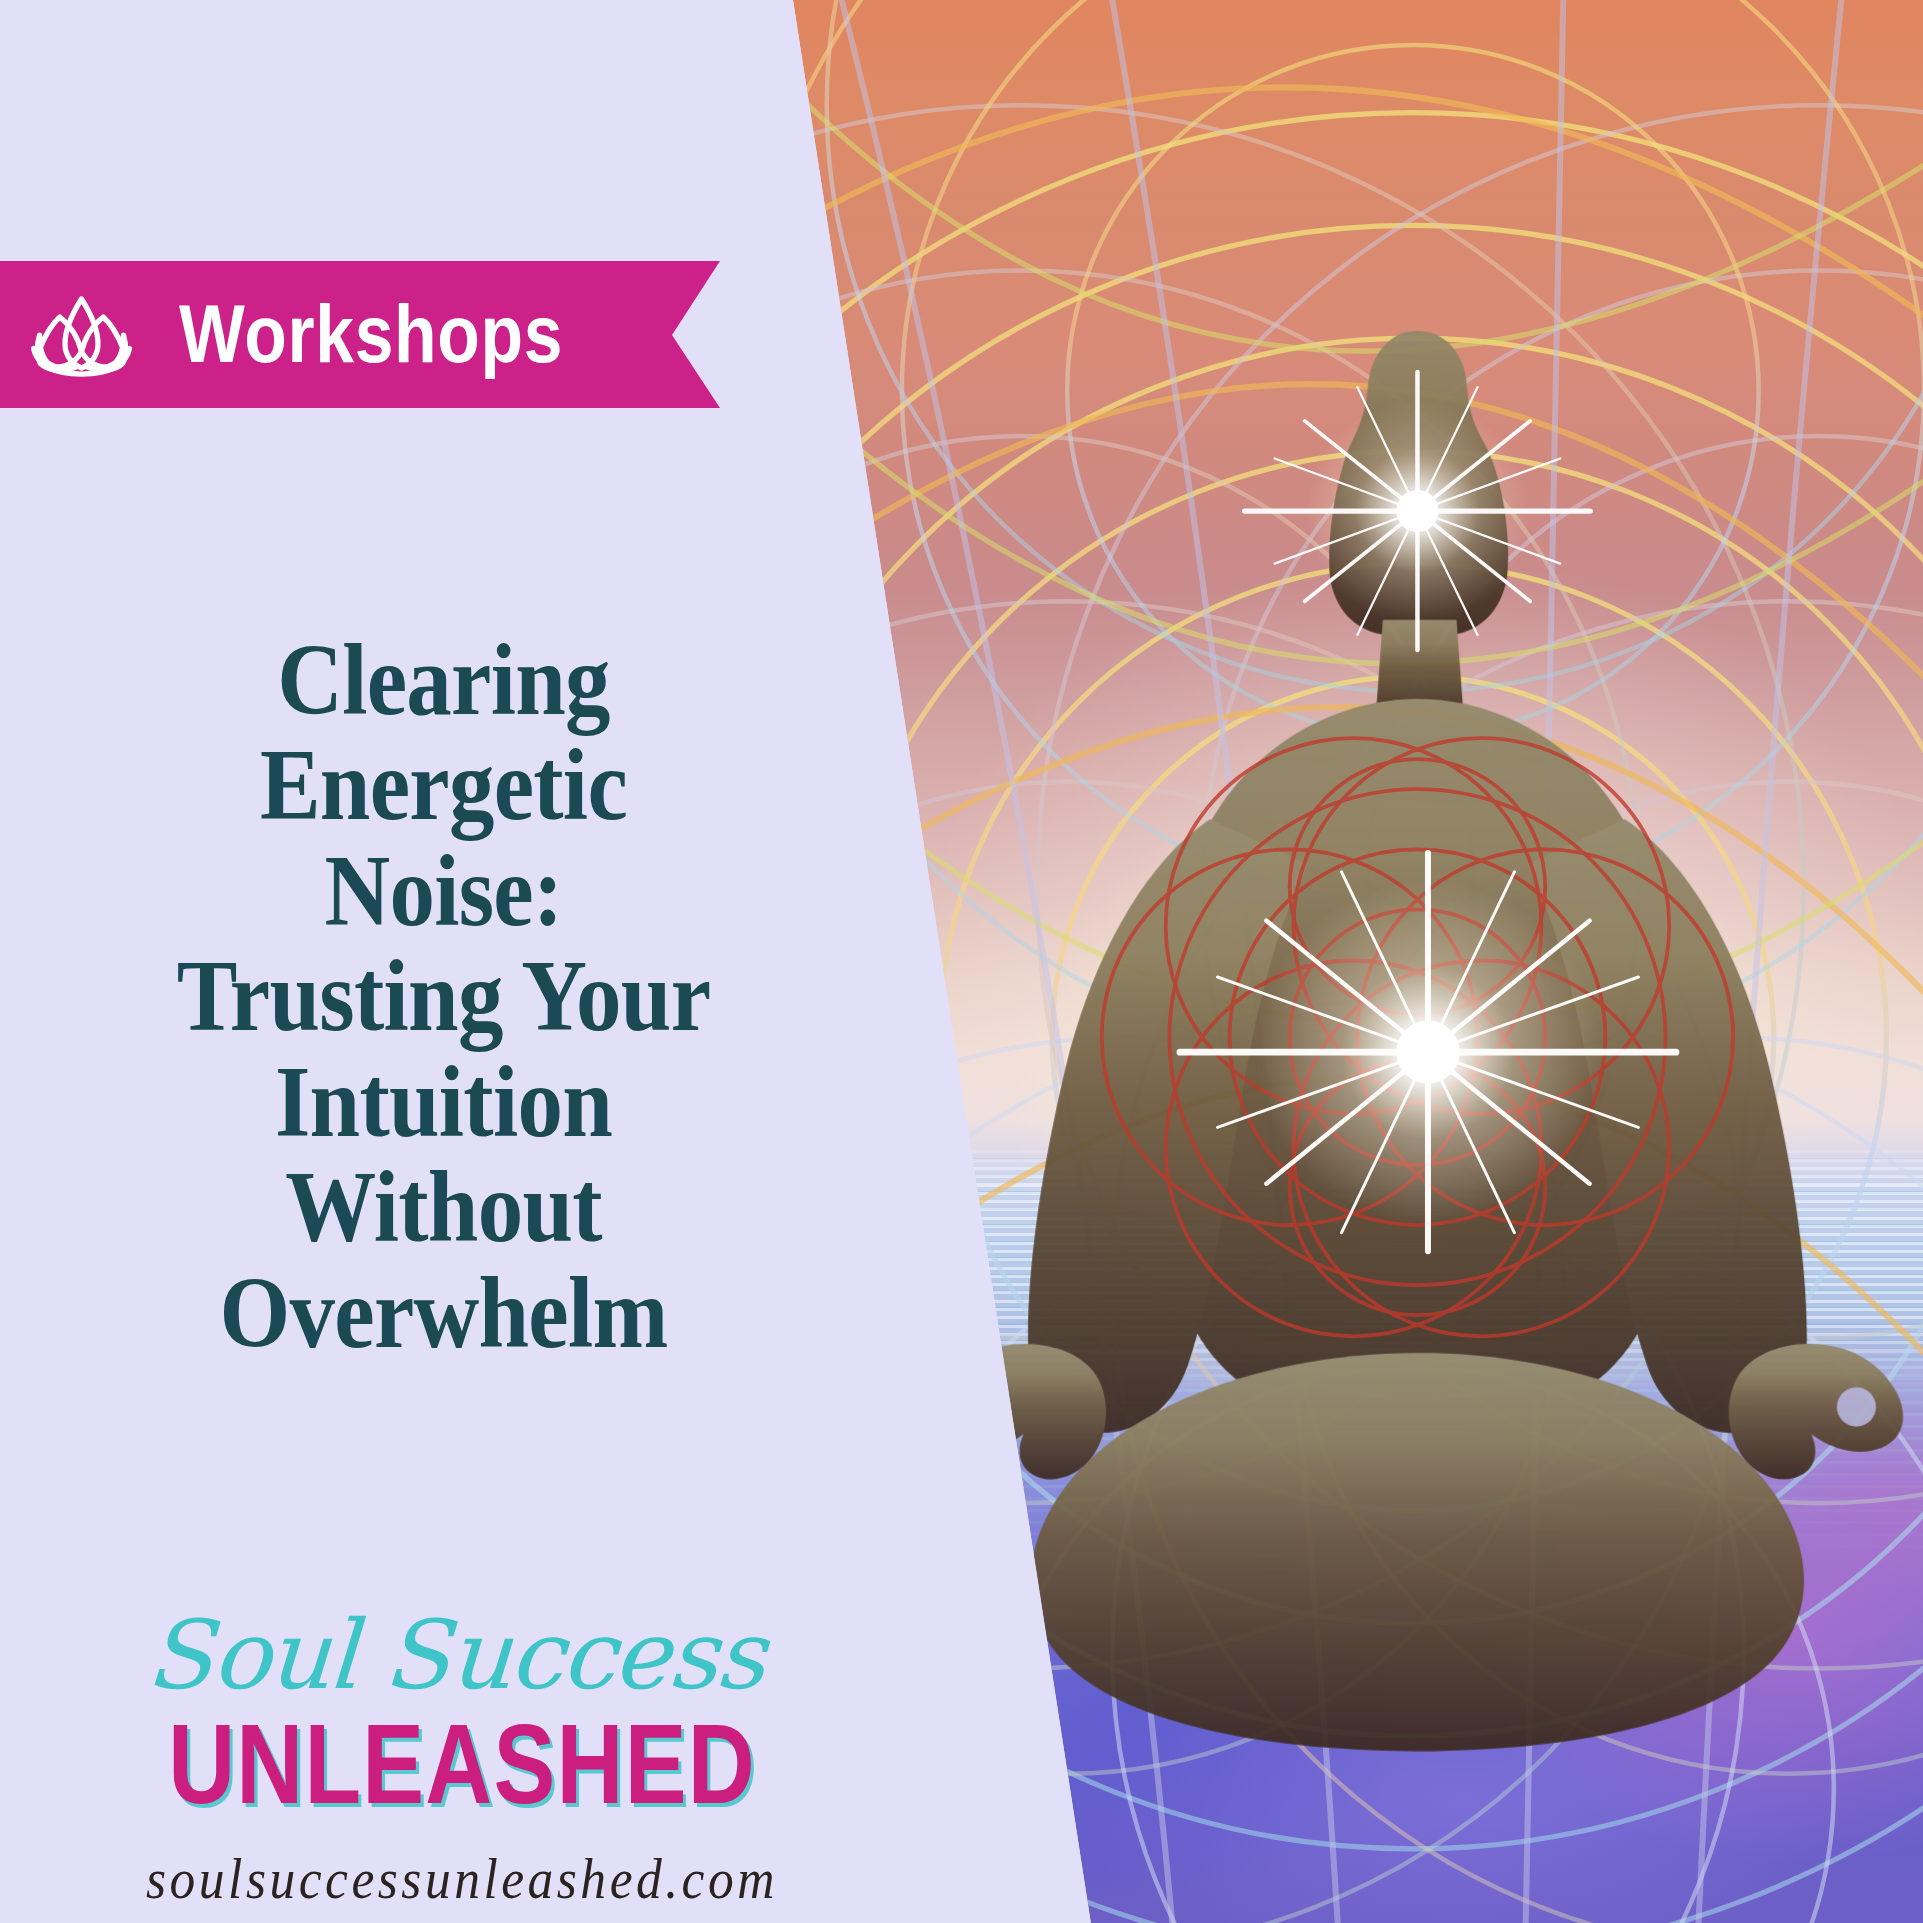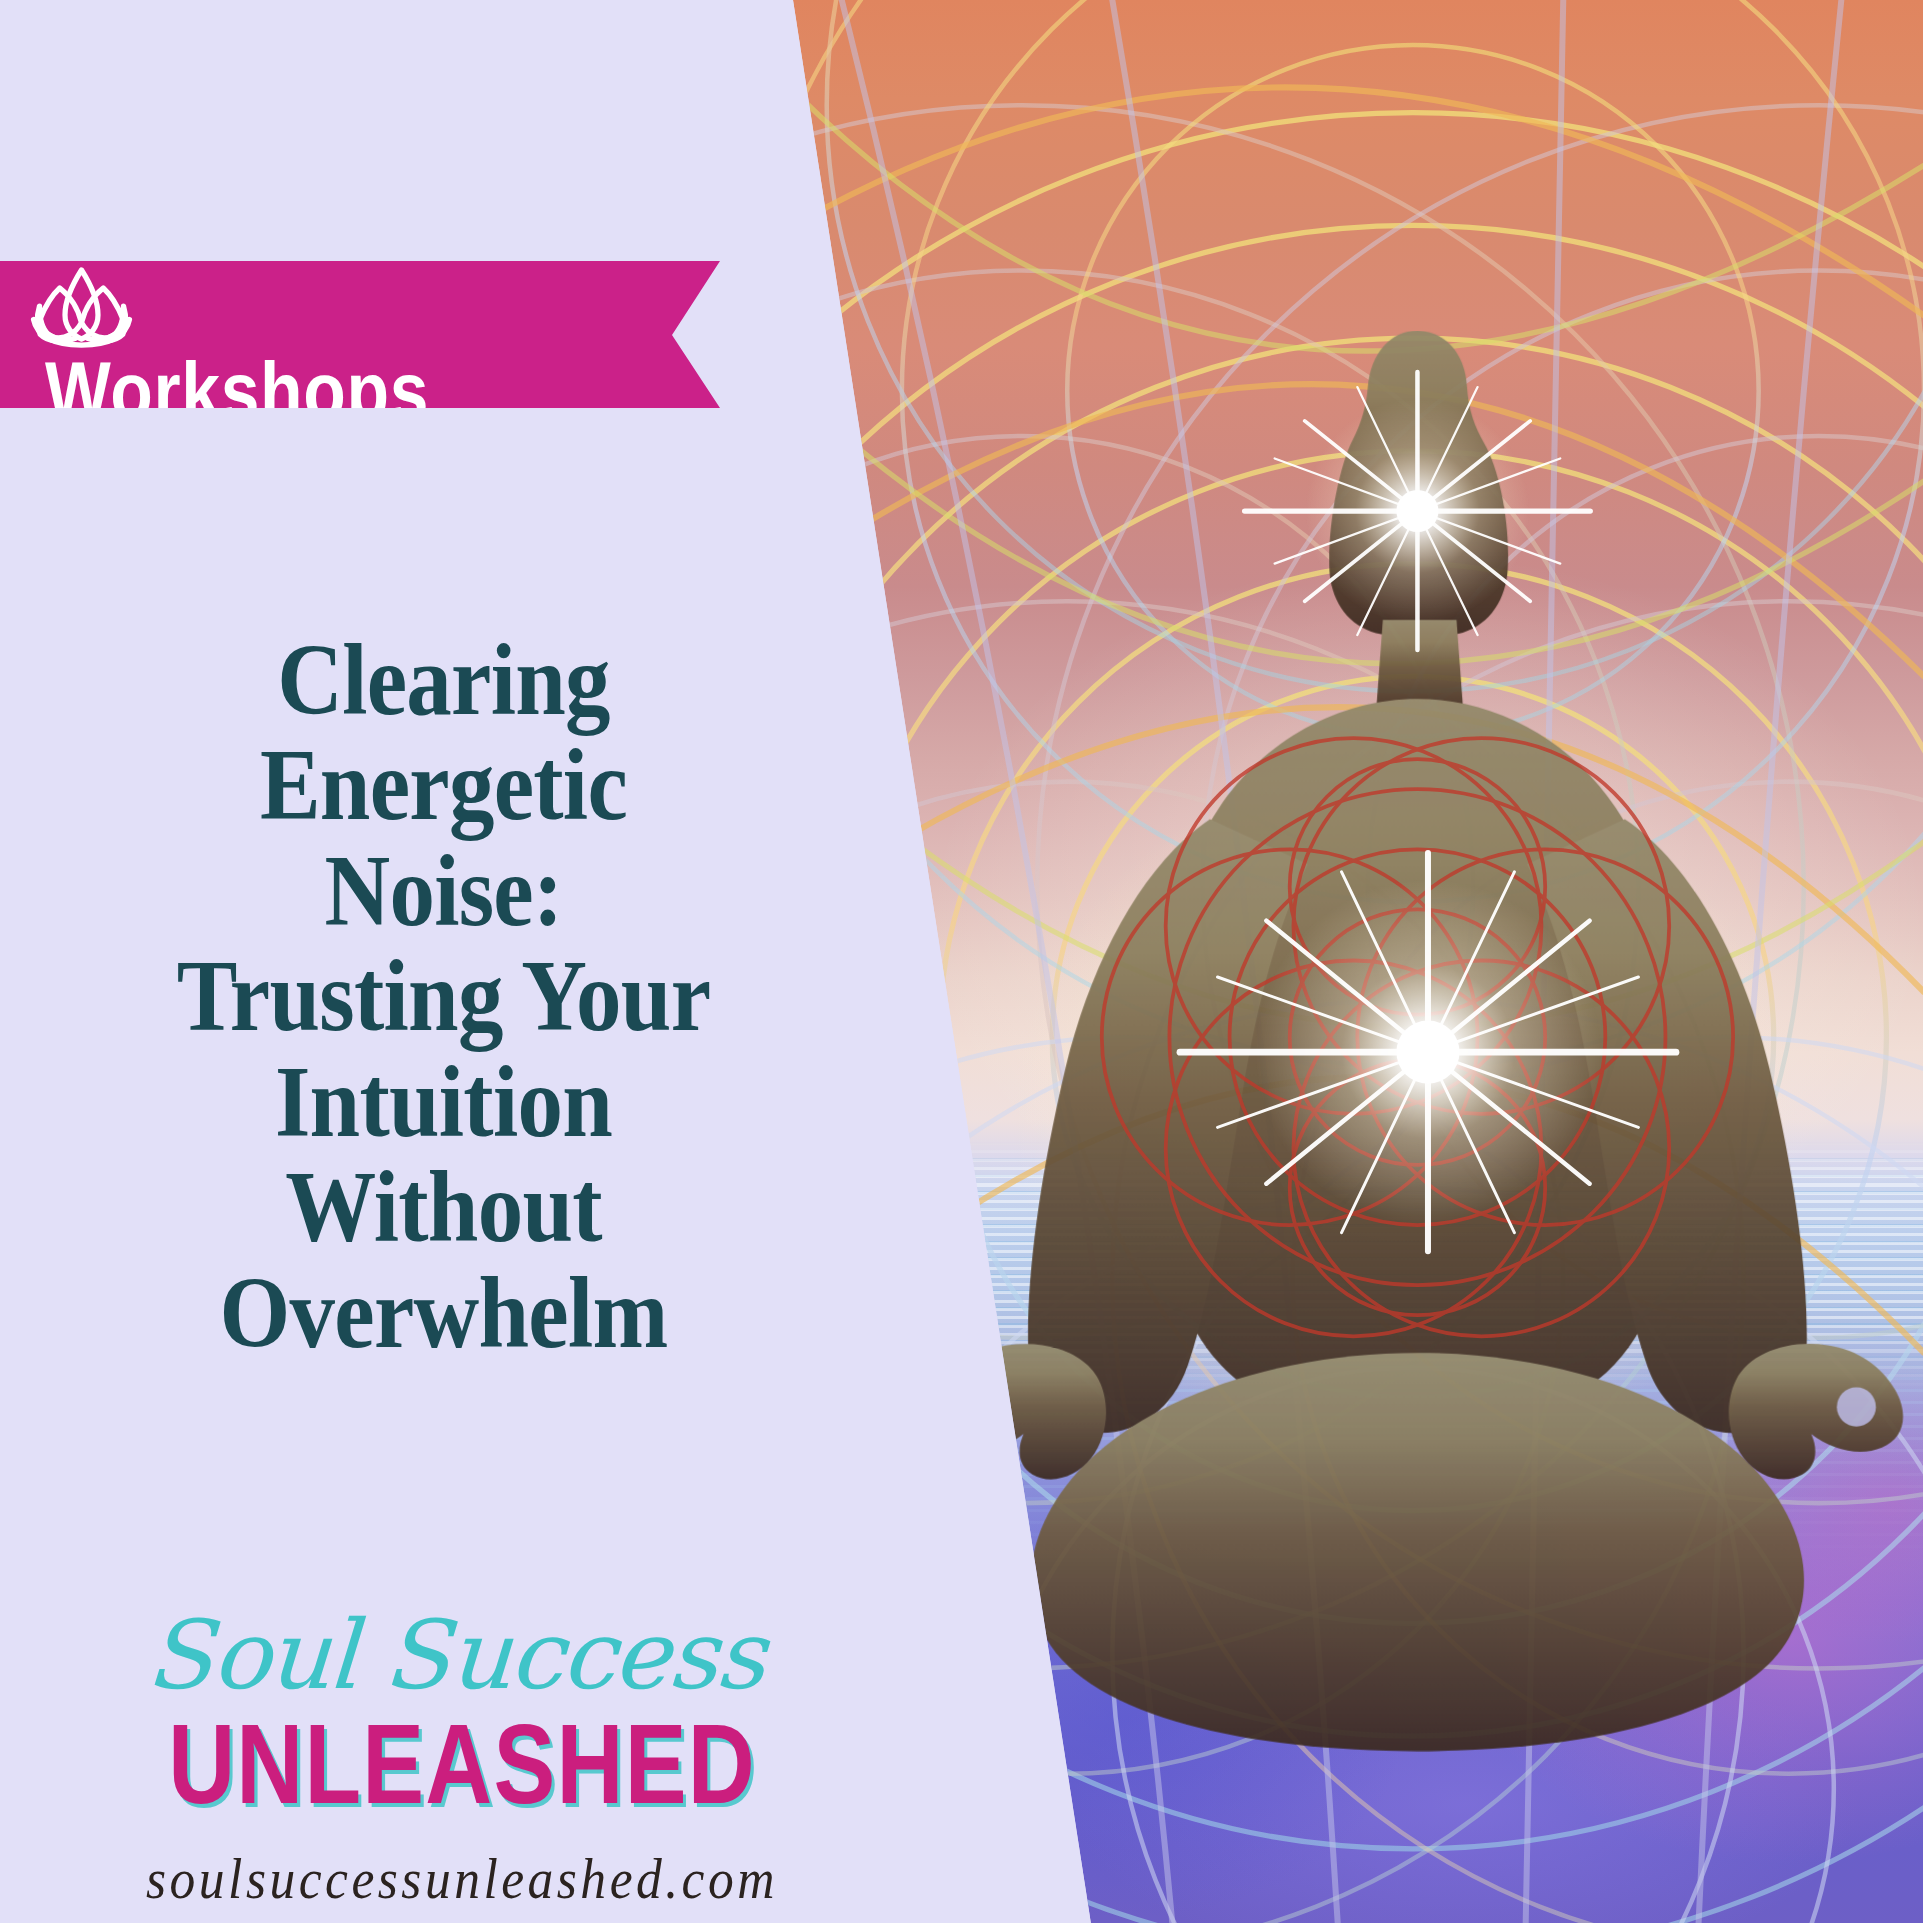--- a/index.html
+++ b/index.html
@@ -97,21 +97,21 @@
     clip-path:polygon(0 0, 793px 0, 1091px 1924px, 0 1924px);
     background:#E2E0F8;
   }
 
   
   #ribbon{
     position:absolute;left:0;top:261px;width:720px;height:147px;
     background:#CB2189;
     -webkit-clip-path:polygon(0 0, 720px 0, 672px 74px, 720px 147px, 0 147px);
     clip-path:polygon(0 0, 720px 0, 672px 74px, 720px 147px, 0 147px);
-    display:flex;align-items:flex-start;flex-direction:column;
+    display:flex;align-items:center;
   }
   #lotus-wrap{margin-left:28.6px;width:105px;height:90px;flex:0 0 auto;display:flex;align-items:center;justify-content:center;}
   #ribbon-label{
     margin-left:45px;
     color:#FFFFFF;
     font-family:"Liberation Sans",sans-serif;
     font-weight:bold;
     font-size:81px;
     letter-spacing:0.8px;
     line-height:1;

